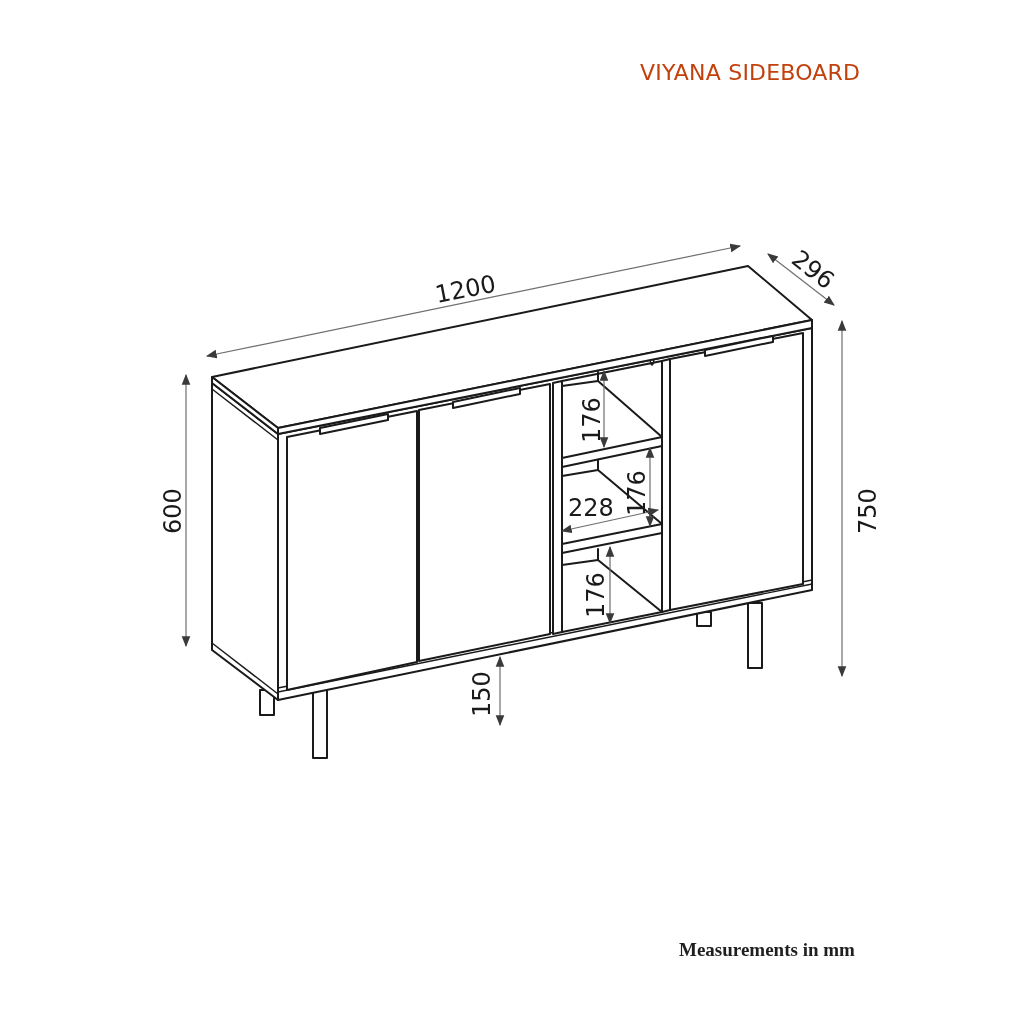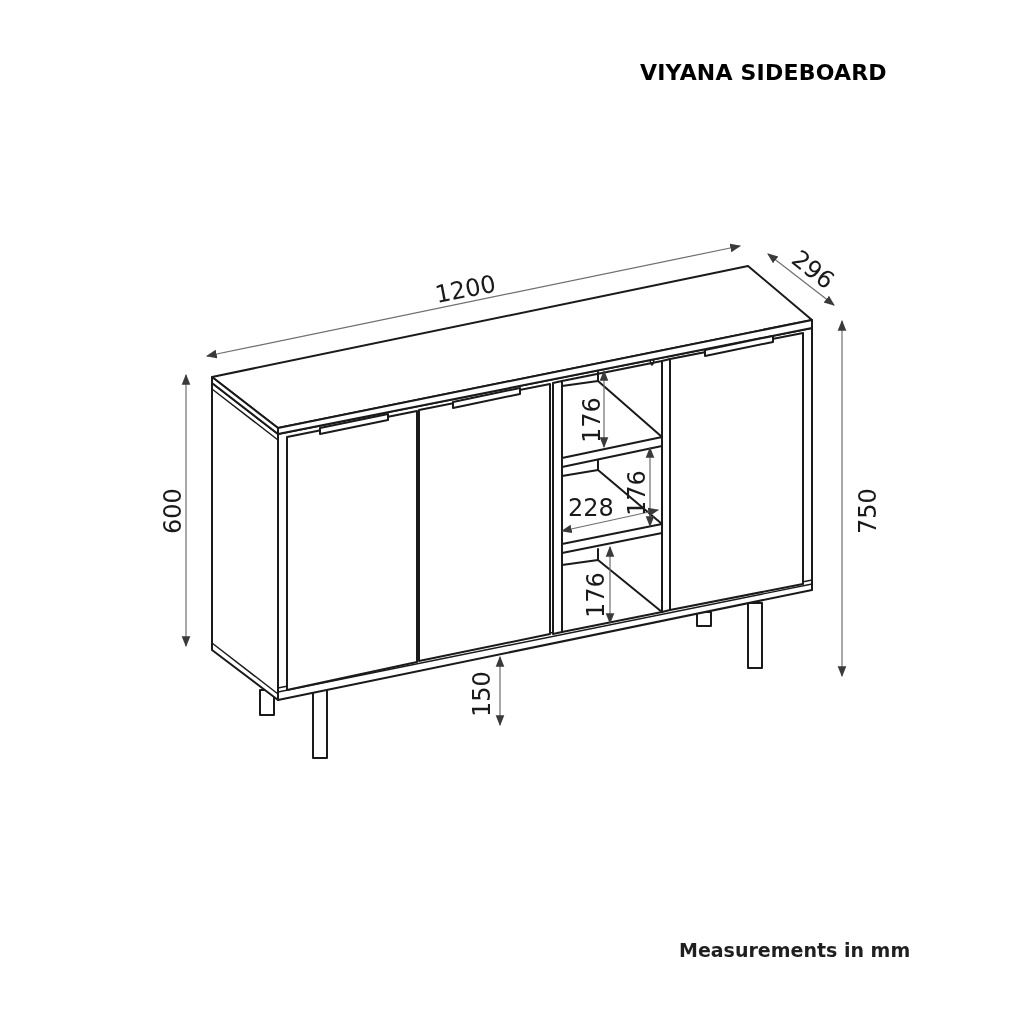--- a/index.html
+++ b/index.html
@@ -1,18 +1,18 @@
 <!DOCTYPE html>
 <html><head>
   <meta charset="utf-8">
   <style>
     html, body { margin: 0; padding: 0; background: #ffffff; }
     body { width: 1024px; height: 1024px; position: relative; overflow: hidden; font-family: "DejaVu Sans", sans-serif; }
-    .title { position: absolute; left: 640px; top: 60px; font-size: 22px; font-weight: bold; color: #000000; letter-spacing: 0.2px; white-space: nowrap; }
-    .footer { position: absolute; left: 679px; top: 939px; font-size: 19px; font-weight: bold; color: #1f1f1f; white-space: nowrap; }
+    .title { position: absolute; left: 640px; top: 60px; font-size: 22px; font-weight: normal; color: #c2410c; letter-spacing: 0.2px; white-space: nowrap; }
+    .footer { position: absolute; left: 679px; top: 939px; font-size: 19px; font-weight: bold; color: #1f1f1f; white-space: nowrap; font-family: Liberation Serif, serif; }
     svg.drawing { position: absolute; left: 0; top: 0; }
     .ln { stroke: #1a1a1a; stroke-width: 2; fill: none; stroke-linejoin: round; stroke-linecap: round; }
     .ln-thin { stroke: #1a1a1a; stroke-width: 1.4; fill: none; }
     .face { fill: #ffffff; stroke: #1a1a1a; stroke-width: 2; stroke-linejoin: round; }
     .dim { stroke: #6e6e6e; stroke-width: 1.2; fill: none; }
     .dimtxt { font-family: "DejaVu Sans", sans-serif; font-size: 24px; fill: #1a1a1a; }
   </style>
 </head>
 <body>
 

